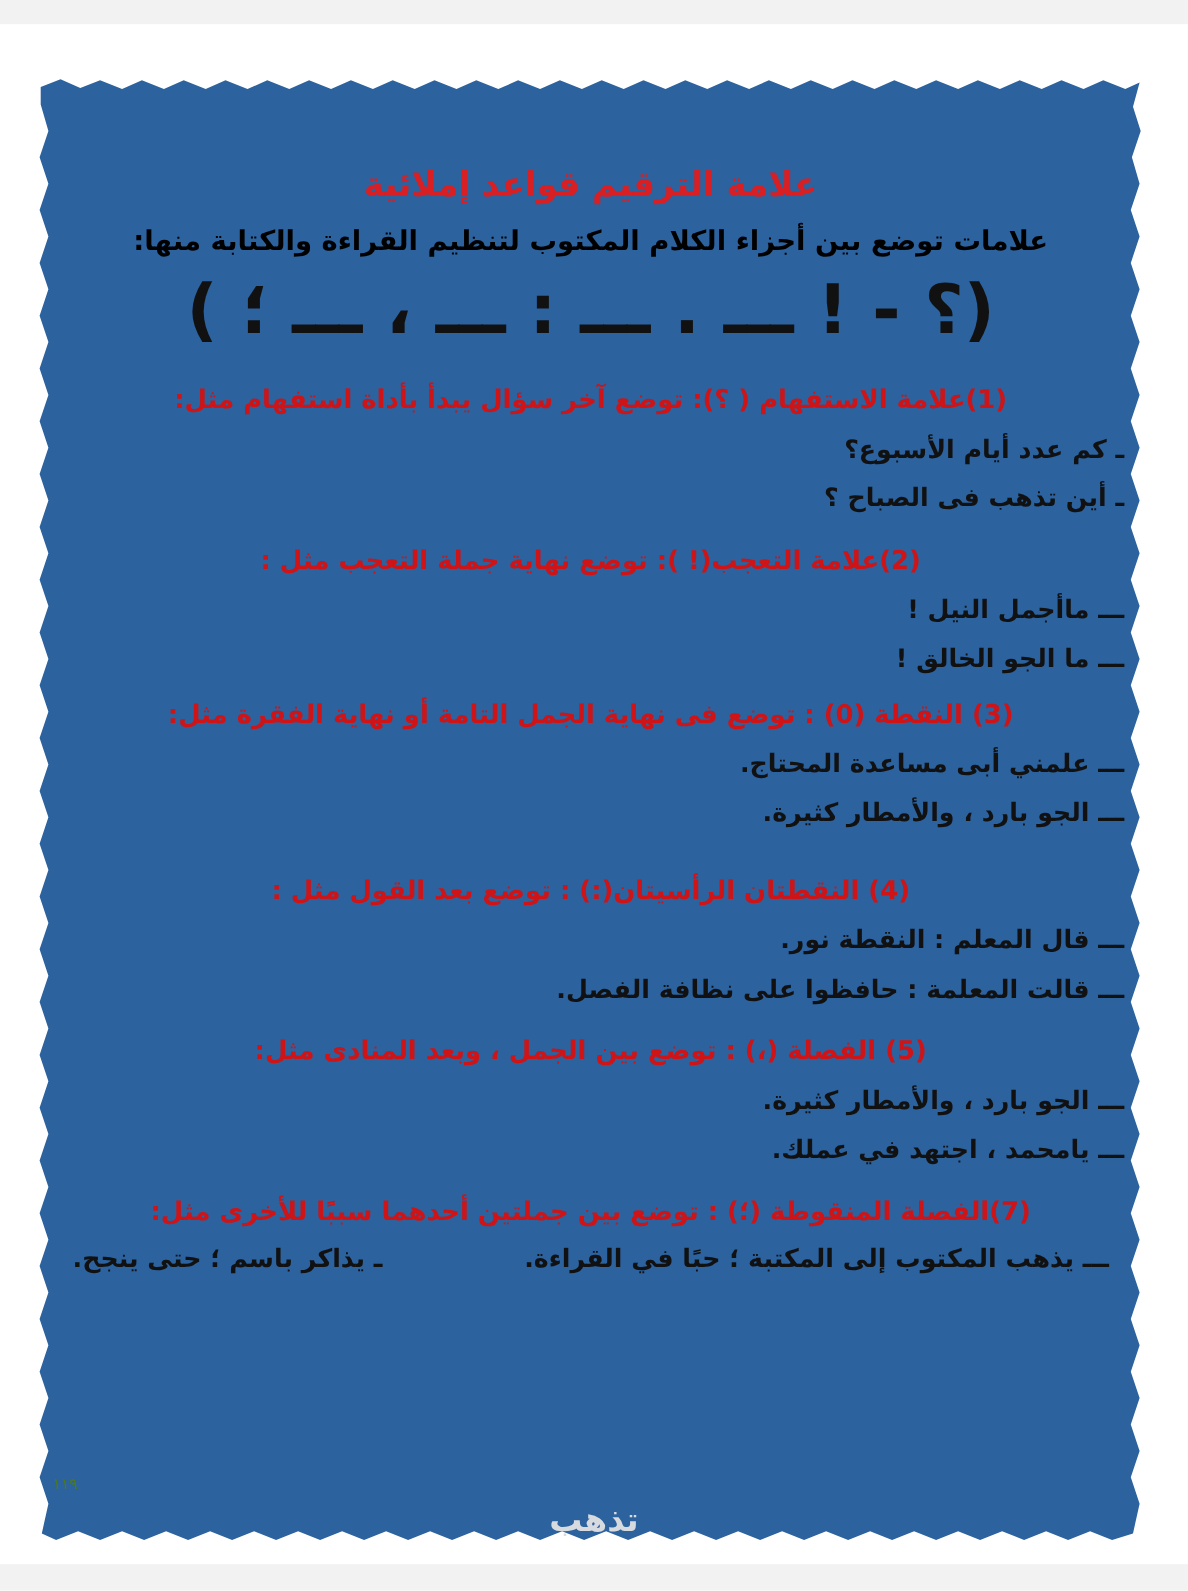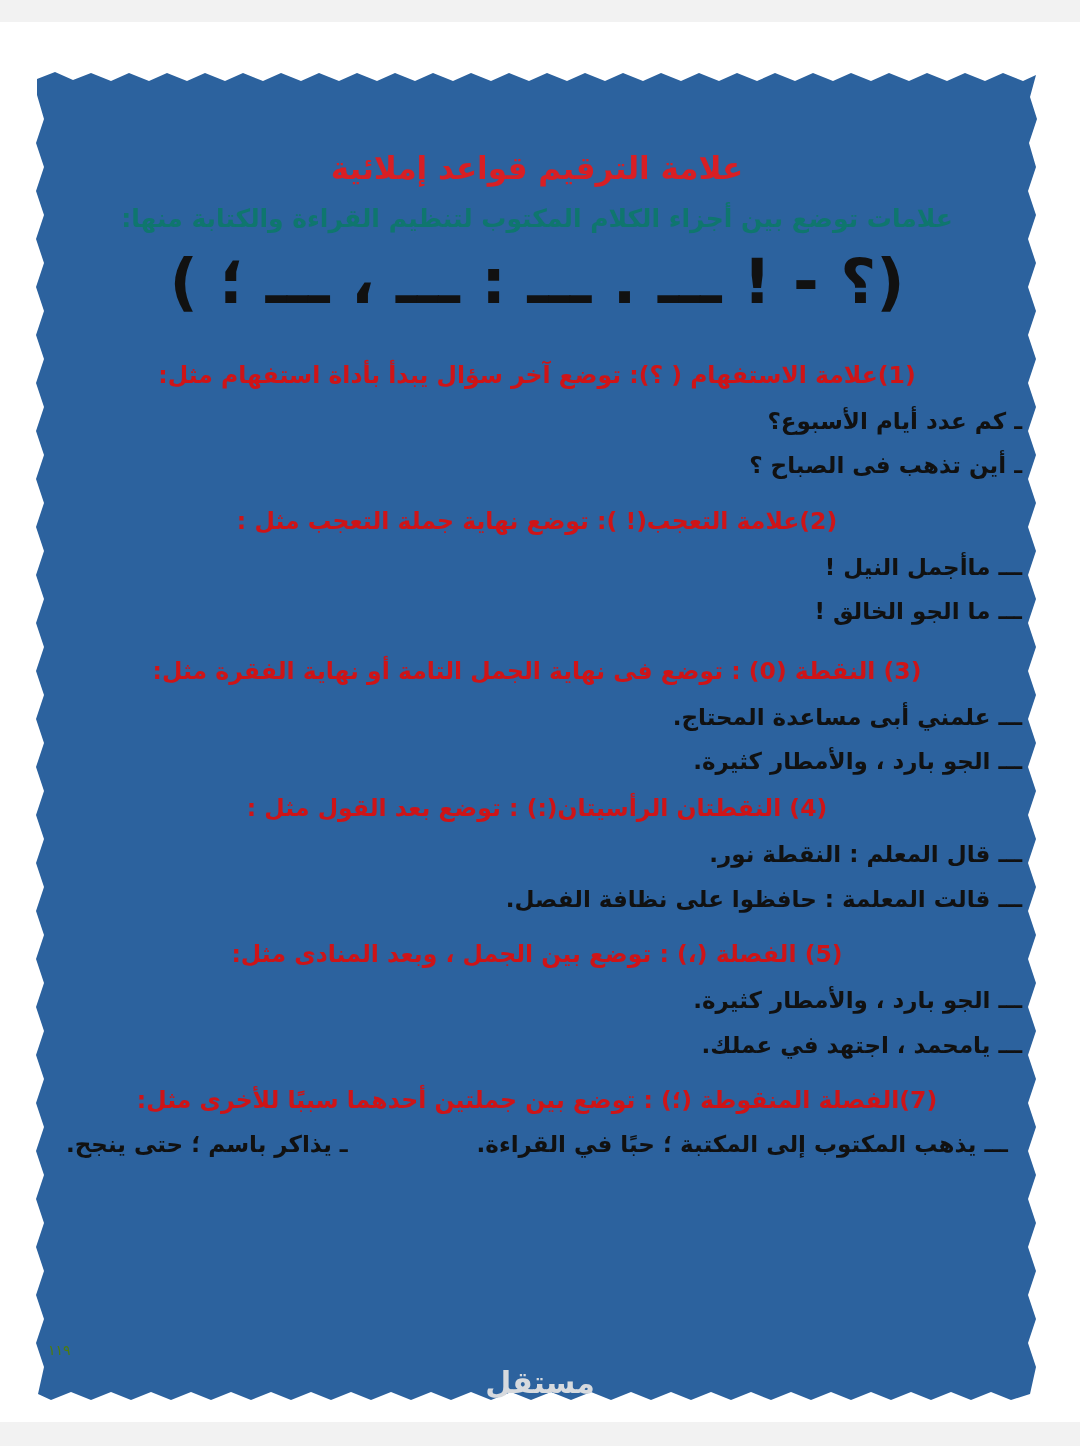--- a/index.html
+++ b/index.html
@@ -104,25 +104,25 @@
     align-items: baseline;
     margin-top: 14px;
     padding: 0 14px;
   }
   .example-pair .example {
     margin: 0;
     white-space: nowrap;
   }
 
   
-  .rule-block.b1 { margin-top: 46px; }
+  .rule-block.b1 { margin-top: 34px; }
   .rule-block.b1 .example:first-of-type { margin-top: 20px; }
   .rule-block.b2 { margin-top: 26px; }
-  .rule-block.b3 { margin-top: 30px; }
-  .rule-block.b4 { margin-top: 17px; }
+  .rule-block.b3 { margin-top: 20px; }
+  .rule-block.b4 { margin-top: 40px; }
   .rule-block.b5 { margin-top: 26px; }
   .rule-block.b6 { margin-top: 26px; }
 
   
   .page-number {
     position: absolute;
     left: 48px;
     top: 1320px;
     font-size: 14px;
     color: #4d7c0f;
@@ -190,21 +190,21 @@
                L3 362 L11 338 L3 314 L11 290 L3 266 L11 242 L3 218 L11 194 L3 170 L11 146
                L3 122 L11 98 L3 74 L11 50 L4 26 Z
                M20 20 L987 20 L987 1314 L20 1314 Z"></path>
     </svg>
   </div>
 
   <div class="content">
 
     <h1 class="doc-title" style="color: rgb(216, 31, 36);">علامة الترقيم قواعد إملائية</h1>
 
-    <p class="doc-subtitle" style="color: #0f766e;">علامات توضع بين أجزاء الكلام المكتوب لتنظيم القراءة والكتابة منها:</p>
+    <p class="doc-subtitle" style="color: #000000;">علامات توضع بين أجزاء الكلام المكتوب لتنظيم القراءة والكتابة منها:</p>
 
     <div class="marks-row" style="color: rgb(17, 17, 17);">(؟ - ! ـــ . ـــ : ـــ ، ـــ ؛ )</div>
 
     <section class="rule-block b1">
       <p class="rule-heading" style="color: rgb(206, 20, 23);">(1)علامة الاستفهام ( ؟): توضع آخر سؤال يبدأ بأداة استفهام مثل:</p>
       <p class="example" style="color: rgb(17, 17, 17);">ـ كم عدد أيام الأسبوع؟</p>
       <p class="example" style="color: rgb(17, 17, 17);">ـ أين تذهب فى الصباح ؟</p>
     </section>
 
     <section class="rule-block b2">
@@ -237,16 +237,16 @@
         <p class="example" style="color: rgb(17, 17, 17);">ـــ يذهب المكتوب إلى المكتبة ؛ حبًا في القراءة.</p>
         <p class="example" style="color: rgb(17, 17, 17);">ـ يذاكر باسم ؛ حتى ينجح.</p>
       </div>
     </section>
 
   </div>
 
   <div class="page-number">١١٩</div>
 
   <div class="watermark">
-    <div class="wm-ar" style="color: rgb(215, 218, 222);">مستقل</div>
+    <div class="wm-ar" style="color: rgb(215, 218, 222);">تذهب</div>
   </div>
 
 </div>
 
 </body></html>

